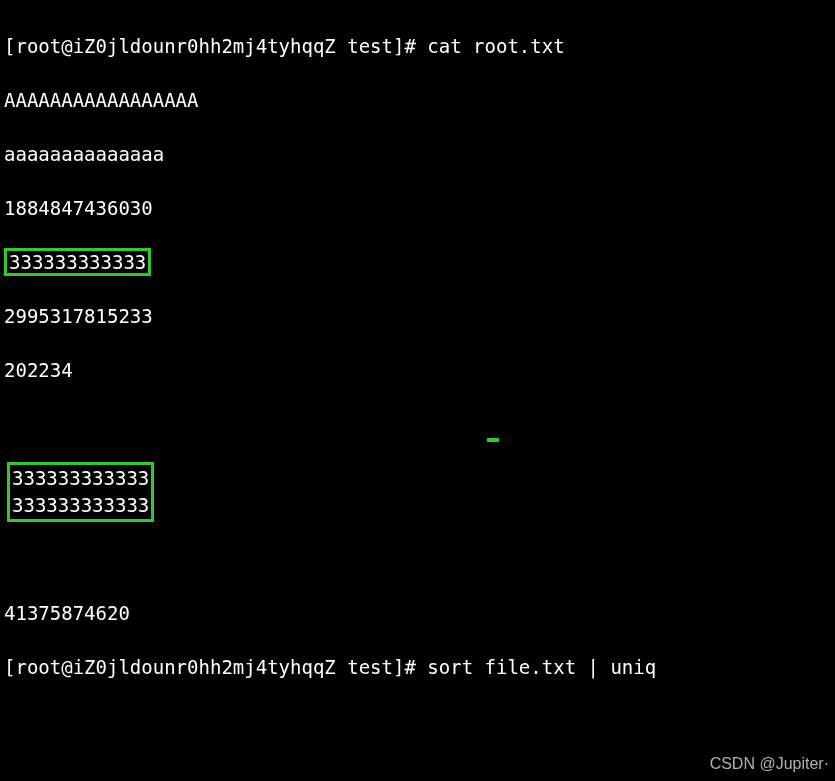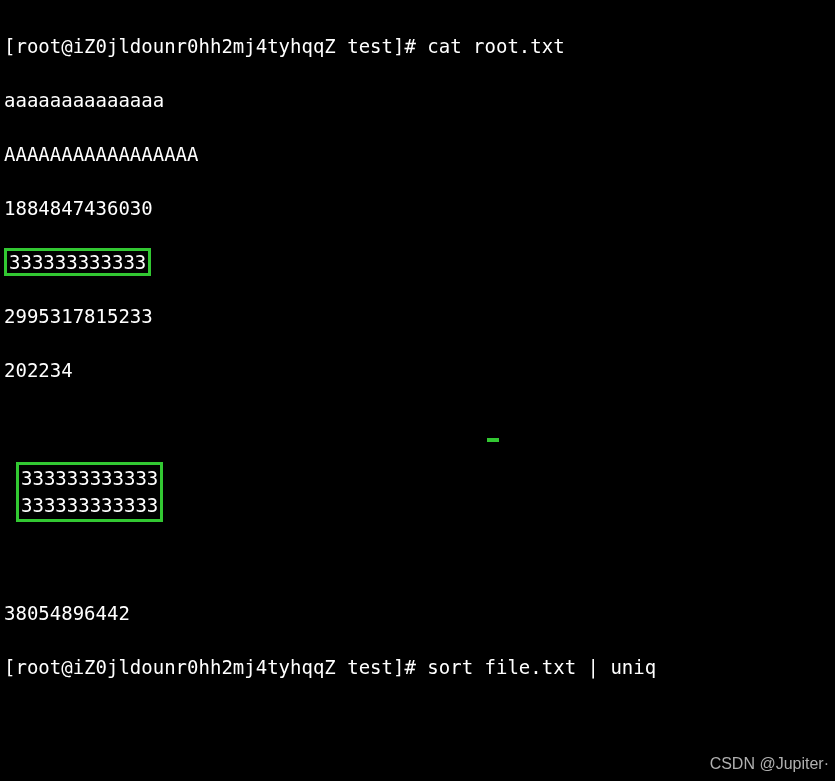--- a/index.html
+++ b/index.html
@@ -1,38 +1,38 @@
 <!DOCTYPE html>
 <html><head>
 <meta charset="utf-8">
 <style>
   html,body{margin:0;padding:0;background:#000;color:#fff;font-family:"DejaVu Sans Mono","Consolas",monospace;font-size:19px;line-height:27px;width:835px;height:781px;overflow:hidden;position:relative;}
   .terminal{padding:6px 4px 0 4px;white-space:pre;}
   .line{display:block;min-height:27px;}
   .hl{border:3px solid #32c832;display:inline-block;line-height:22px;padding:0 2px;margin:-3px 0;}
-  .hl-group{border:3px solid #32c832;display:inline-block;padding:0 2px;margin:-3px 12px;}
+  .hl-group{border:3px solid #32c832;display:inline-block;padding:0 2px;margin:-3px 3px;}
   .cursor{display:inline-block;width:12px;height:4px;background:#32c832;position:absolute;}
   .watermark{position:absolute;bottom:4px;right:6px;color:#b0b0b0;font-family:sans-serif;font-size:16px;}
 </style>
 </head>
 <body>
 
 <div class="terminal">
 <span class="line">[<span>root</span>@<span>iZ0jldounr0hh2mj4tyhqqZ</span> <span>test</span>]<span>#</span> <span>cat root.txt</span></span>
+<span class="line">AAAAAAAAAAAAAAAAA</span>
 <span class="line">aaaaaaaaaaaaaa</span>
-<span class="line">AAAAAAAAAAAAAAAAA</span>
 <span class="line">1884847436030</span>
 <span class="line"><span class="hl">333333333333</span></span>
 <span class="line">2995317815233</span>
 <span class="line">202234</span>
 <span class="line"></span>
 <span class="line"><span class="hl-group"><span>333333333333</span>
 <span>333333333333</span></span></span>
 <span class="line"></span>
-<span class="line">38054896442</span>
+<span class="line">41375874620</span>
 <span class="line">[<span>root</span>@<span>iZ0jldounr0hh2mj4tyhqqZ</span> <span>test</span>]<span>#</span> <span>sort file.txt | uniq</span></span>
 
 
 
 
 
 
 
 
 

